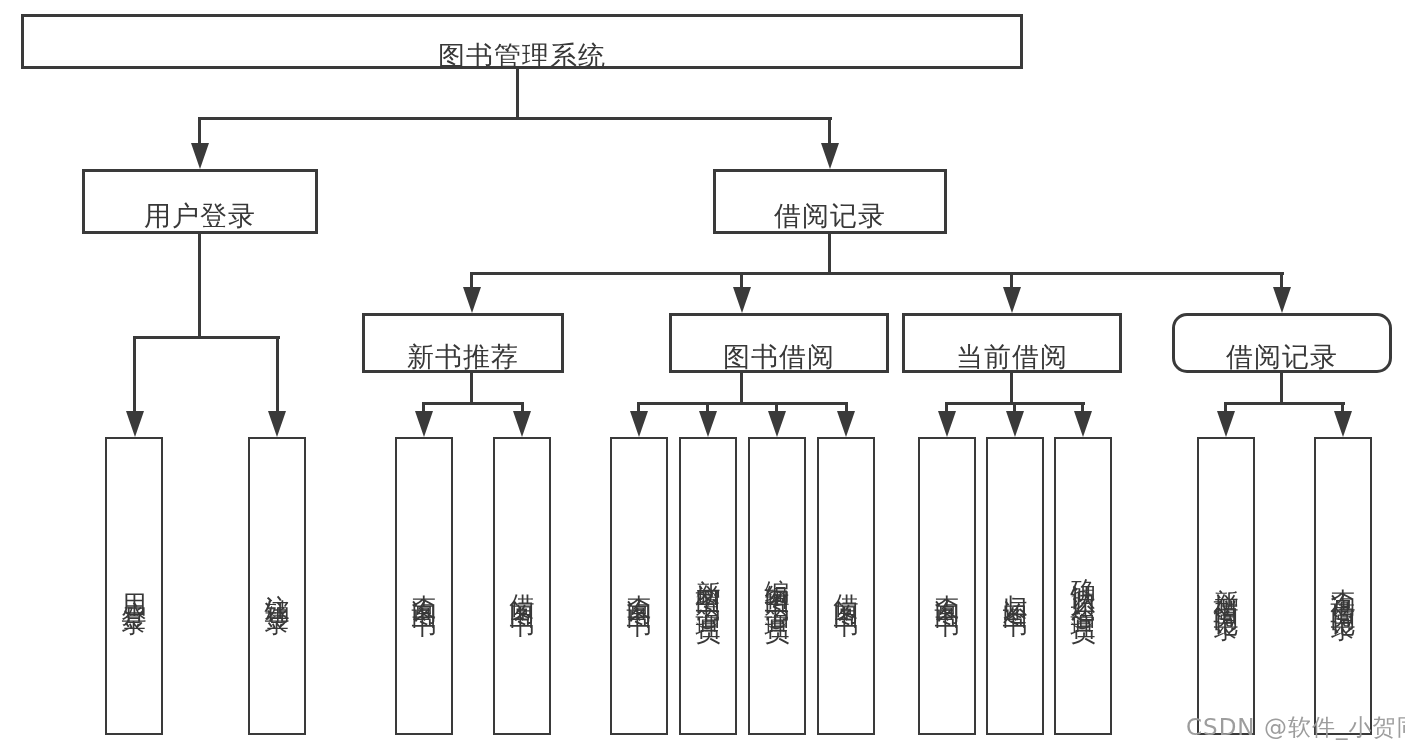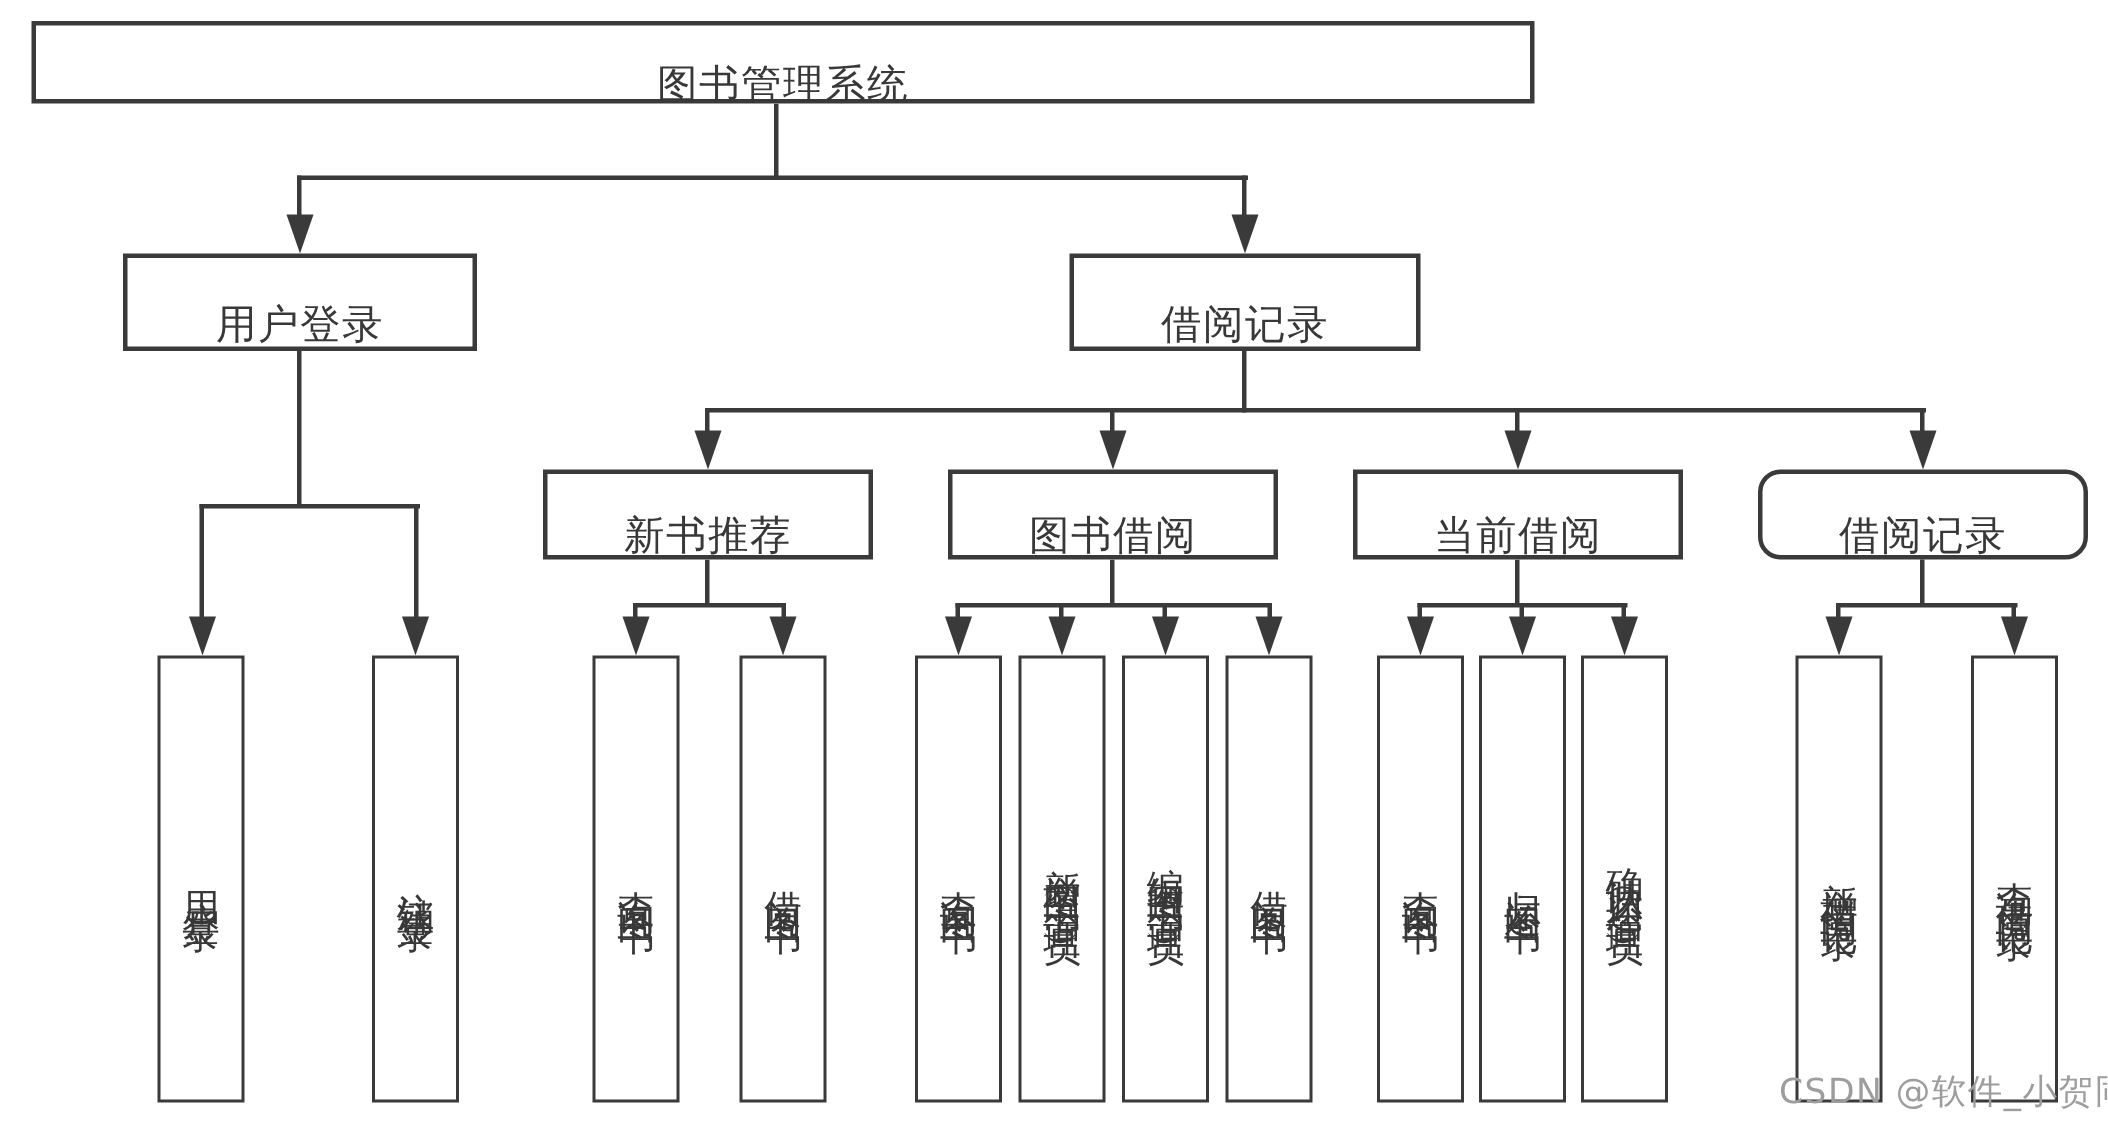--- a/index.html
+++ b/index.html
@@ -99,24 +99,24 @@
   <div class="hline" style="left:470px;top:272px;width:814px;"></div>
   <div class="vline" style="left:470px;top:272px;height:17px;"></div>
   <div class="ahead" style="left:463px;top:287px;"></div>
   <div class="vline" style="left:740px;top:272px;height:17px;"></div>
   <div class="ahead" style="left:733px;top:287px;"></div>
   <div class="vline" style="left:1010px;top:272px;height:17px;"></div>
   <div class="ahead" style="left:1003px;top:287px;"></div>
   <div class="vline" style="left:1280px;top:272px;height:17px;"></div>
   <div class="ahead" style="left:1273px;top:287px;"></div>
 
-  <div class="node" style="left:362px;top:313px;width:220px;height:60px;">
+  <div class="node" style="left:362px;top:313px;width:202px;height:60px;">
     <span class="hlabel">新书推荐</span>
   </div>
-  <div class="node" style="left:632px;top:313px;width:220px;height:60px;">
+  <div class="node" style="left:669px;top:313px;width:220px;height:60px;">
     <span class="hlabel">图书借阅</span>
   </div>
   <div class="node" style="left:902px;top:313px;width:220px;height:60px;">
     <span class="hlabel">当前借阅</span>
   </div>
   <div class="node" style="left:1172px;top:313px;width:220px;height:60px;border-radius:15px;">
     <span class="hlabel">借阅记录</span>
   </div>
 
   <div class="vline" style="left:470px;top:373px;height:31px;"></div>

